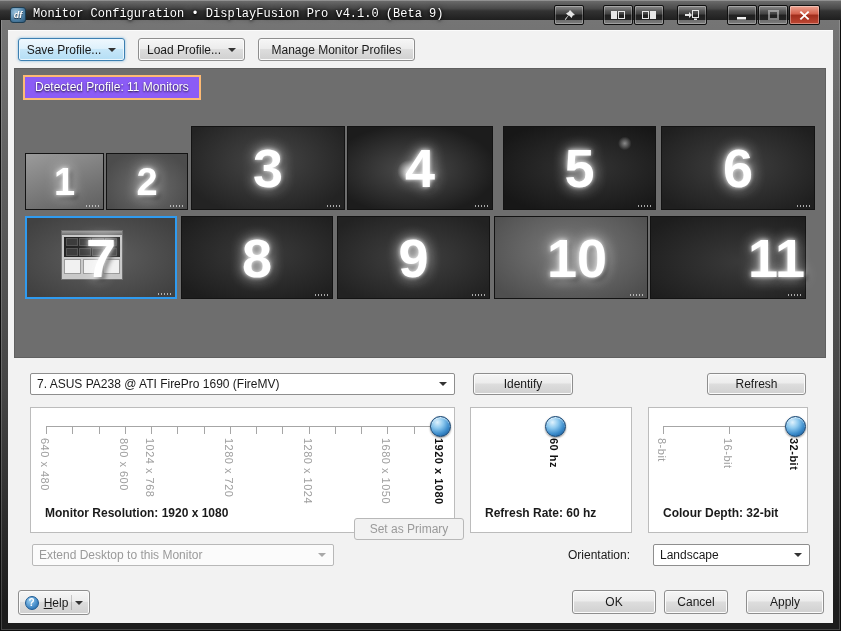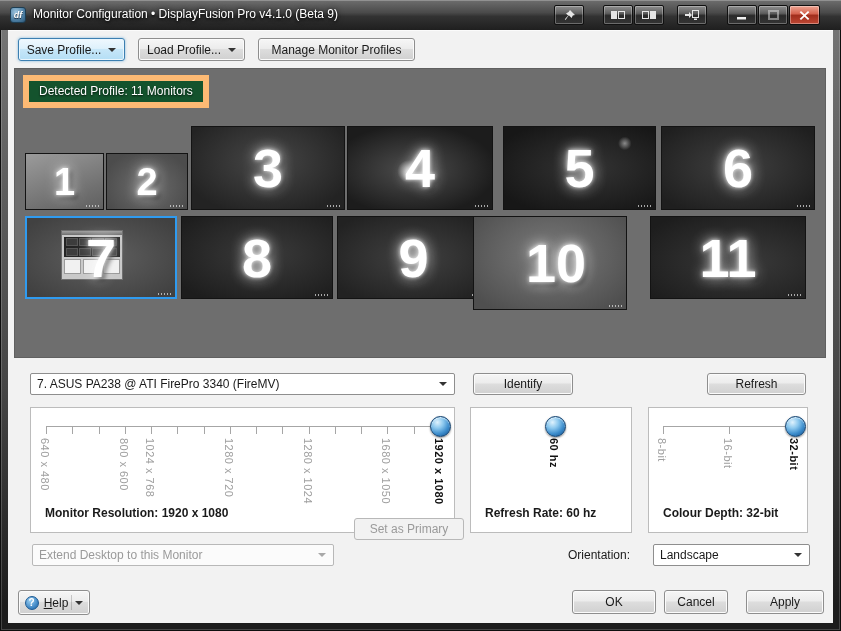--- a/index.html
+++ b/index.html
@@ -4,29 +4,29 @@
 <style>
   * { box-sizing: border-box; margin: 0; padding: 0; }
   html,body { width:841px; height:631px; overflow:hidden; }
   body { font-family:"Liberation Sans","DejaVu Sans",sans-serif; font-size:12px; color:#1a1a1a; }
 
   .window { position:relative; width:841px; height:631px;
     background:linear-gradient(#787878, #5f5f5f 28%, #454545 62%, #1c1c1c 96%);
     box-shadow: inset 0 0 0 1px #0e0e0e, inset 0 0 0 2px rgba(255,255,255,.18); }
 
   
-  .titlebar { position:absolute; left:0; top:0; width:100%; height:30px;
+  .titlebar { position:absolute; left:0; top:0; width:100%; height:20px;
     background:linear-gradient(#6e6e6e, #4a4a4a 42%, #323232 55%, #1f1f1f);
     box-shadow: inset 0 1px 0 rgba(255,255,255,.25); }
   .app-icon { position:absolute; left:10px; top:7px; width:16px; height:16px; border-radius:3px;
     background:radial-gradient(circle at 35% 30%, #9fc6e0, #4d7fa4 60%, #2d5675);
     border:1px solid #1d3d52; color:#fff; font-weight:bold; font-style:italic; font-size:9px;
     display:flex; align-items:center; justify-content:center; text-shadow:0 1px 1px #123; }
   .title-text { position:absolute; left:33px; top:0; height:30px; line-height:29px; color:#fff;
-    text-shadow:0 1px 3px #000, 0 0 6px rgba(0,0,0,.8); white-space:nowrap; }
+    text-shadow:0 1px 3px #000, 0 0 6px rgba(0,0,0,.8); white-space:nowrap;font-family:Liberation Mono, monospace; }
   .tb-btn { position:absolute; top:5px; height:20px; width:30px; border:1px solid #101010; border-radius:2px;
     background:linear-gradient(rgba(255,255,255,.30), rgba(255,255,255,.10) 45%, rgba(0,0,0,.22) 50%, rgba(255,255,255,.06));
     box-shadow: inset 0 0 0 1px rgba(255,255,255,.28);
     display:flex; align-items:center; justify-content:center; cursor:default; }
   .tb-btn.close { width:31px;
     background:linear-gradient(#eda492, #d4604c 45%, #a02d1c 50%, #bf4733);
     box-shadow: inset 0 0 0 1px rgba(255,255,255,.35); }
   .tb-btn.disabled svg { opacity:.45; }
   .tb-btn svg { display:block; }
 
@@ -41,43 +41,43 @@
   .btn.focused { border-color:#3c7fb1;
     background:linear-gradient(#eff8fe, #def1fc 45%, #c6e6f8 50%, #b4def5);
     box-shadow: inset 0 0 0 1px #eaf6fd, 0 0 3px rgba(60,150,210,.6); }
   .btn.disabled { border-color:#b8b8b8; background:#f2f2f2; box-shadow:none; color:#9a9a9a; }
   .caret { width:0; height:0; border-left:4px solid transparent; border-right:4px solid transparent;
     border-top:4px solid #333; }
 
   
   .mon-panel { position:absolute; left:6px; top:38px; width:812px; height:290px; background:#6e6e6e;
     border:1px solid #606060; }
-  .detected { position:absolute; left:8px; top:6px; padding:3px 10px 4px; background:#14532d;
-    border:6px solid #fdba74; color:#fff; text-shadow:0 1px 2px rgba(0,0,0,.8); }
+  .detected { position:absolute; left:8px; top:6px; padding:3px 10px 4px; background:#8b5cf6;
+    border:2px solid #fdba74; color:#fff; text-shadow:0 1px 2px rgba(0,0,0,.8); }
   .monitor { position:absolute; border:1px solid #131313; display:flex; align-items:center; justify-content:center;
     cursor:pointer; }
   .monitor.selected { border:2px solid #2f9bf0; }
   .monitor .num { position:relative; z-index:2; color:#fff; font-weight:bold; font-size:54px; line-height:1;
     text-shadow:0 0 14px rgba(255,255,255,.95), 0 0 4px rgba(255,255,255,.9), 3px 3px 5px rgba(0,0,0,.75); }
   .monitor .num.small { font-size:38px; }
   .tb-dots { position:absolute; right:3px; bottom:2px; width:14px; height:2px;
     background-image:repeating-linear-gradient(90deg,#d8d8d8 0 1px,transparent 1px 3px); opacity:.75; }
   .wp1 { background:linear-gradient(160deg,#9b9b9b,#707070 70%,#606060); }
   .wp2 { background:radial-gradient(ellipse at 50% 60%, #6d6d6d, #4c4c4c 80%); }
   .wp3 { background:radial-gradient(ellipse at 50% 42%, #474747, #232323 82%); }
   .wp4 { background:radial-gradient(circle 16px at 42% 54%, #c9c9c9, rgba(0,0,0,0) 70%),
                     radial-gradient(ellipse at 45% 52%, #4e4e4e, #1c1c1c 75%); }
   .wp5 { background:radial-gradient(circle 9px at 80% 20%, #8a8a8a, rgba(0,0,0,0) 75%),
                     radial-gradient(ellipse at 55% 50%, #343434, #171717 85%); }
   .wp6 { background:radial-gradient(ellipse at 50% 48%, #404040, #1f1f1f 88%); }
   .wp7 { background:radial-gradient(ellipse at 50% 50%, #606060, #414141 90%); }
   .wp8 { background:radial-gradient(ellipse at 55% 46%, #3b3b3b, #1d1d1d 88%); }
   .wp9 { background:radial-gradient(ellipse at 50% 50%, #414141, #222222 88%); }
   .wp10 { background:radial-gradient(ellipse at 50% 42%, #7b7b7b, #4f4f4f 88%); }
-  .wp11 { background:radial-gradient(ellipse at 60% 55%, #3a3a3a, #1d1d1d 88%); }
+  .wp11 { background:radial-gradient(ellipse at 60% 55%, #3a3a3a, #1d1d1d 88%);justify-content:flex-end; }
 
   .mini { position:absolute; left:34px; top:12px; width:62px; height:50px; background:#c9c9c9;
     border:1px solid #6f6f6f; z-index:1; }
   .mini-title { height:4px; background:linear-gradient(#a0a0a0,#6e6e6e); }
   .mini-dark { margin:2px; height:20px; background:#242424; display:flex; flex-wrap:wrap; gap:1px; padding:1px 2px; }
   .mc { width:12px; height:8px; background:#3c3c3c; border:1px solid #565656; }
   .mini-bottom { margin:0 2px; display:flex; gap:2px; }
   .mb { flex:1; height:15px; background:#f1f1f1; border:1px solid #9a9a9a; }
 
   
@@ -222,33 +222,33 @@
             <div class="tb-dots"></div>
           </div>
           <div class="monitor wp8" style="left: 166px; top: 147px; width: 152px; height: 83px;">
             <span class="num">8</span>
             <div class="tb-dots"></div>
           </div>
           <div class="monitor wp9" style="left: 322px; top: 147px; width: 153px; height: 83px;">
             <span class="num">9</span>
             <div class="tb-dots"></div>
           </div>
-          <div class="monitor wp10" style="left: 458px; top: 147px; width: 154px; height: 94px; padding-left: 12px;">
+          <div class="monitor wp10" style="left: 479px; top: 147px; width: 154px; height: 83px; padding-left: 12px;">
             <span class="num">10</span>
             <div class="tb-dots"></div>
           </div>
           <div class="monitor wp11" style="left: 635px; top: 147px; width: 156px; height: 83px;">
             <span class="num">11</span>
             <div class="tb-dots"></div>
           </div>
         </div>
     </div>
 
     <div class="combo" style="left:22px; top:343px; width:425px">
-      <span>7. ASUS PA238 @ ATI FirePro 3340 (FireMV)</span>
+      <span>7. ASUS PA238 @ ATI FirePro 1690 (FireMV)</span>
       <span class="caret"></span>
     </div>
     <div class="btn" style="left:465px; top:343px; width:100px; height:22px">
       <span>Identify</span>
     </div>
     <div class="btn" style="left:699px; top:343px; width:99px; height:22px">
       <span>Refresh</span>
     </div>
 
     <div class="panel" style="left:22px; width:425px" id="resolution-panel">

